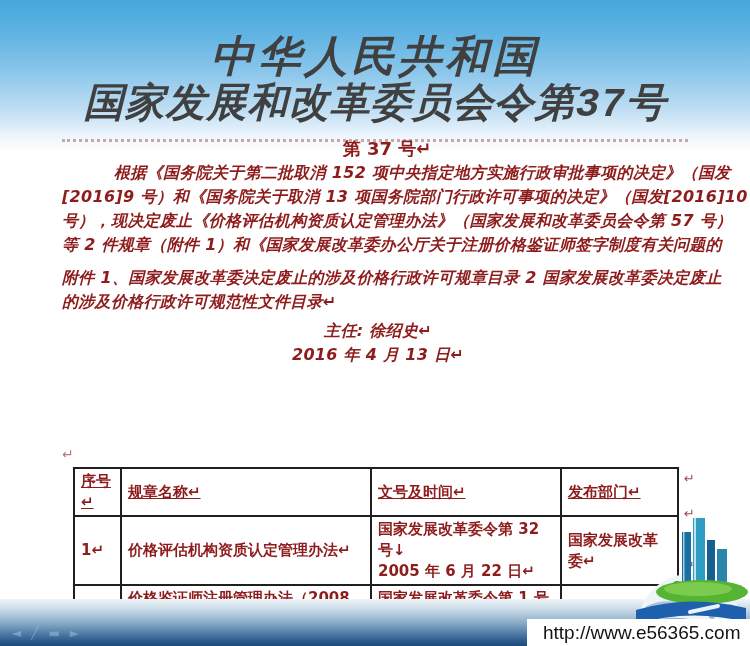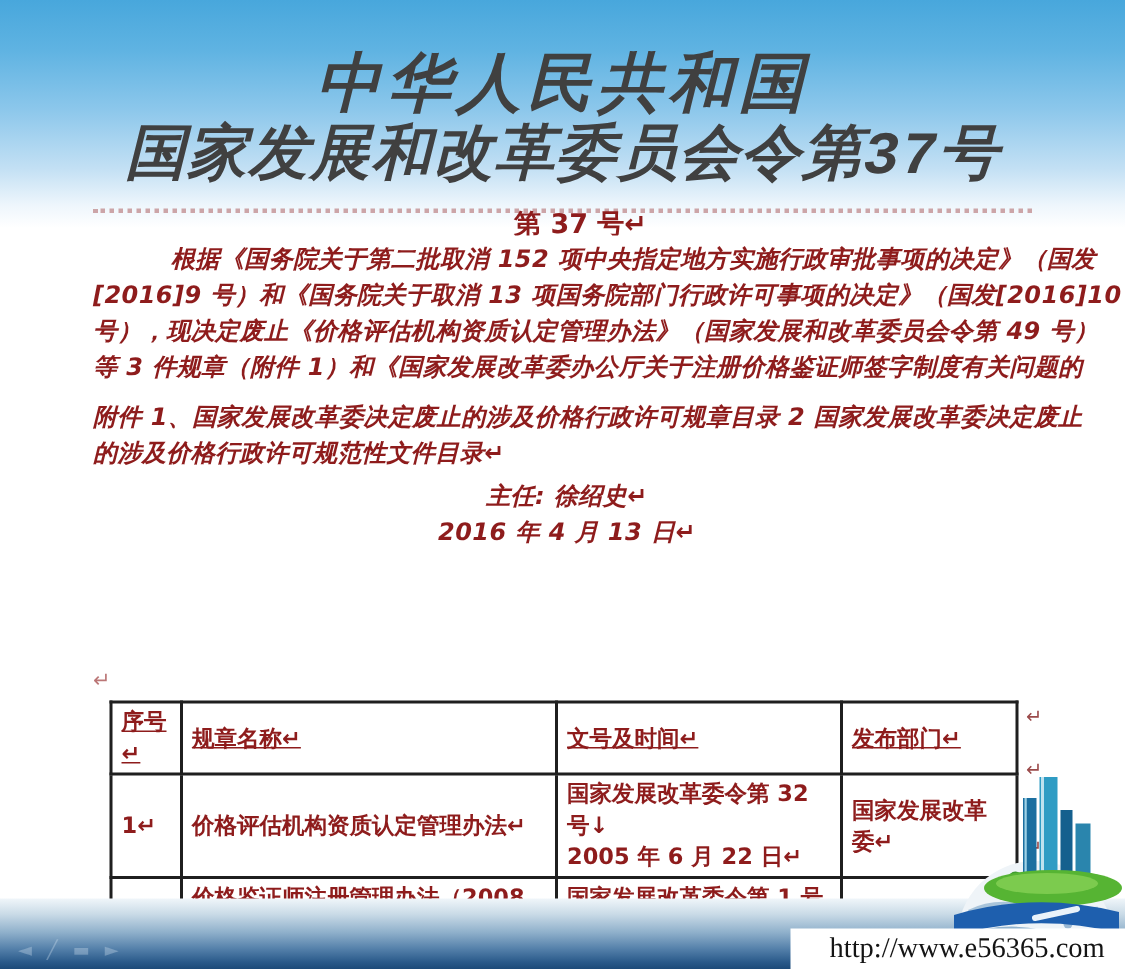--- a/index.html
+++ b/index.html
@@ -66,21 +66,21 @@
   .ghost-btns { position:absolute; left:12px; bottom:7px; display:flex; gap:10px; opacity:.33; }
   .ghost-btns span { color:#d8e7f3; font-size:12px; line-height:12px; }
   
   .globe-art { position:absolute; right:0; bottom:4px; width:118px; height:126px; }
   
   .url-box {
     position:absolute; left:527px; bottom:0; width:223px; height:27px;
     background:#ffffff; display:flex; align-items:center;
   }
   .url-box span {
-    font-family:Liberation Serif, serif; font-size:19px; color:#141414; margin-left:26px;
+    font-family:Liberation Sans, sans-serif; font-size:19px; color:#141414; margin-left:16px;
   }
 </style>
 </head>
 <body>
 
 <div class="slide">
 
   <div class="sky"></div>
 
   <div class="titles">
@@ -89,22 +89,22 @@
   </div>
 
   <div class="remnant-line"></div>
   <div class="partial-heading">
     <span>第 37 号↵</span>
   </div>
 
   <div class="doc">
     <div class="line indent">根据《国务院关于第二批取消 152 项中央指定地方实施行政审批事项的决定》（国发</div>
     <div class="line">[2016]9 号）和《国务院关于取消 13 项国务院部门行政许可事项的决定》（国发[2016]10</div>
-    <div class="line">号），现决定废止《价格评估机构资质认定管理办法》（国家发展和改革委员会令第 49 号）</div>
-    <div class="line">等 3 件规章（附件 1）和《国家发展改革委办公厅关于注册价格鉴证师签字制度有关问题的</div>
+    <div class="line">号），现决定废止《价格评估机构资质认定管理办法》（国家发展和改革委员会令第 57 号）</div>
+    <div class="line">等 2 件规章（附件 1）和《国家发展改革委办公厅关于注册价格鉴证师签字制度有关问题的</div>
     <div class="line gap">附件 1、国家发展改革委决定废止的涉及价格行政许可规章目录 2 国家发展改革委决定废止</div>
     <div class="line">的涉及价格行政许可规范性文件目录↵</div>
     <div class="center sign">主任: 徐绍史↵</div>
     <div class="center">2016 年 4 月 13 日↵</div>
   </div>
   <div class="lone-mark">↵</div>
 
   <table class="reg">
     <colgroup>
         <col style="width:47px">

